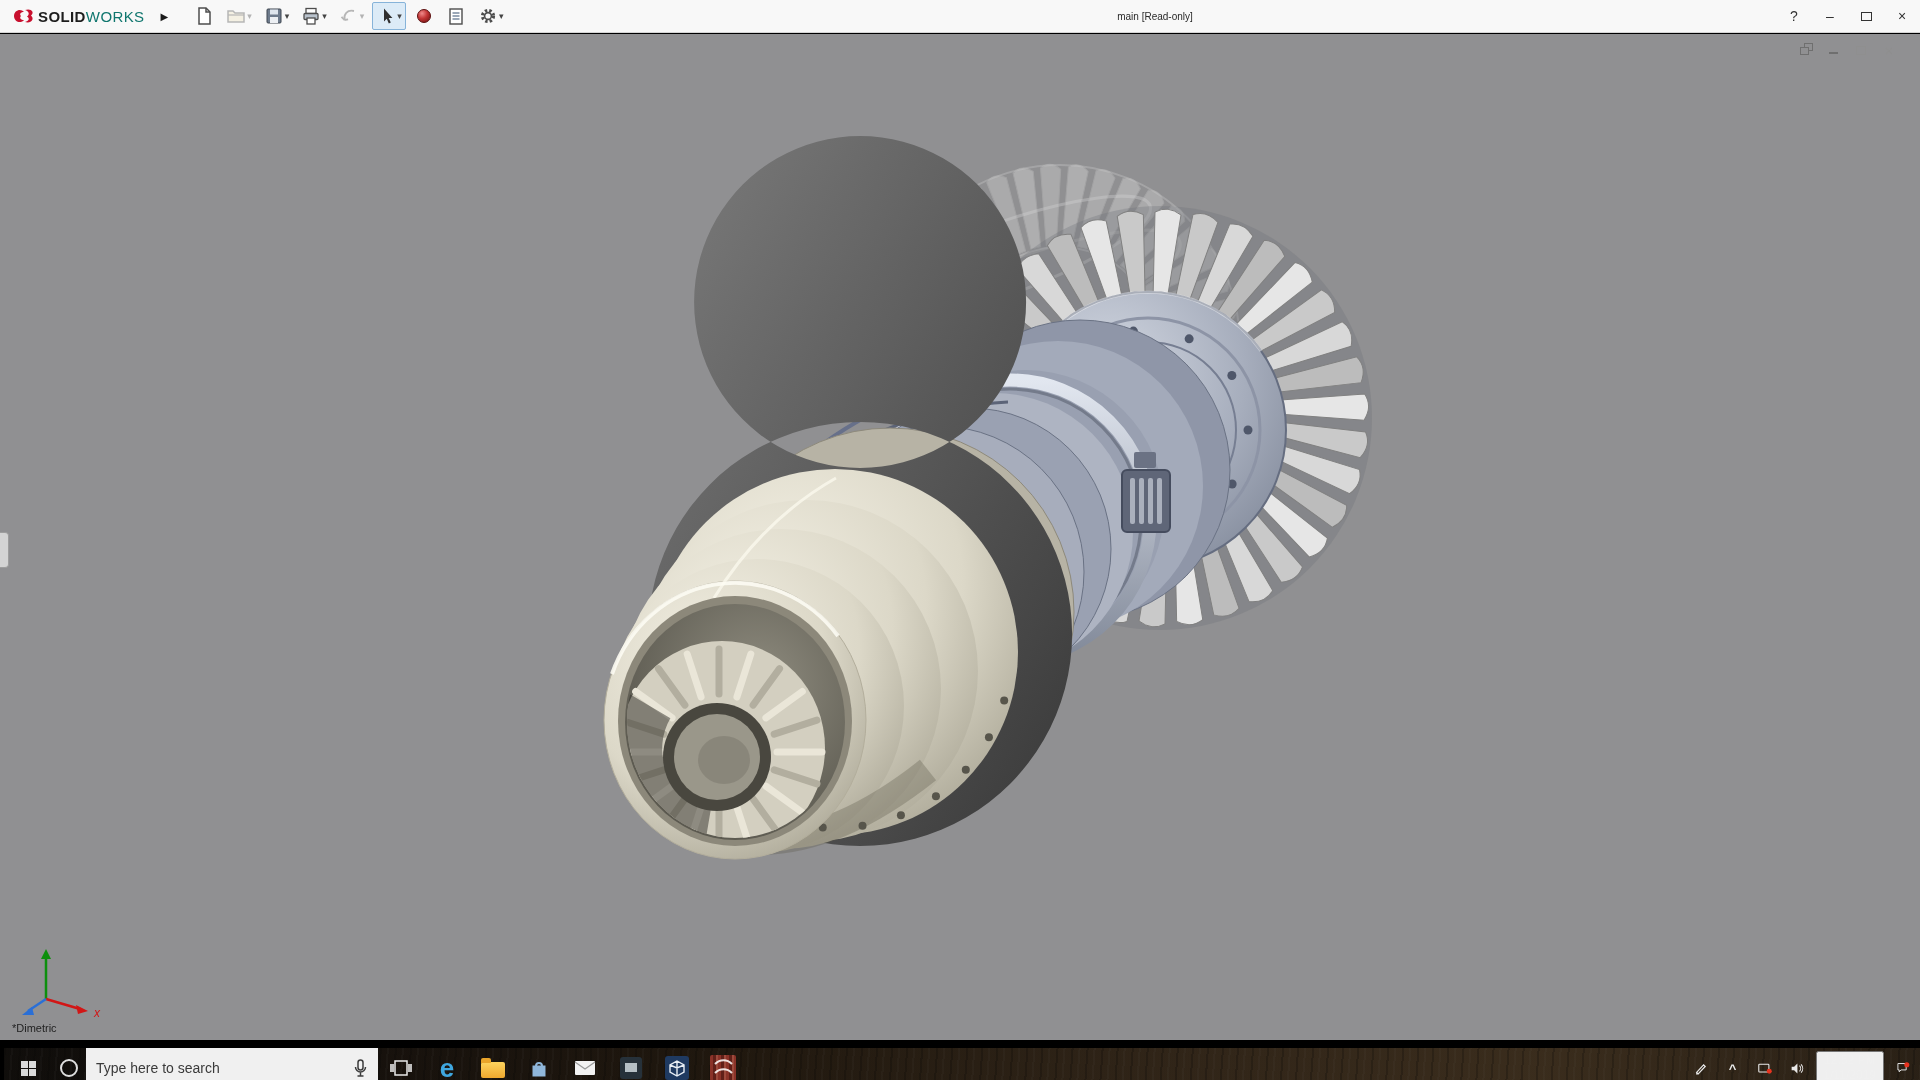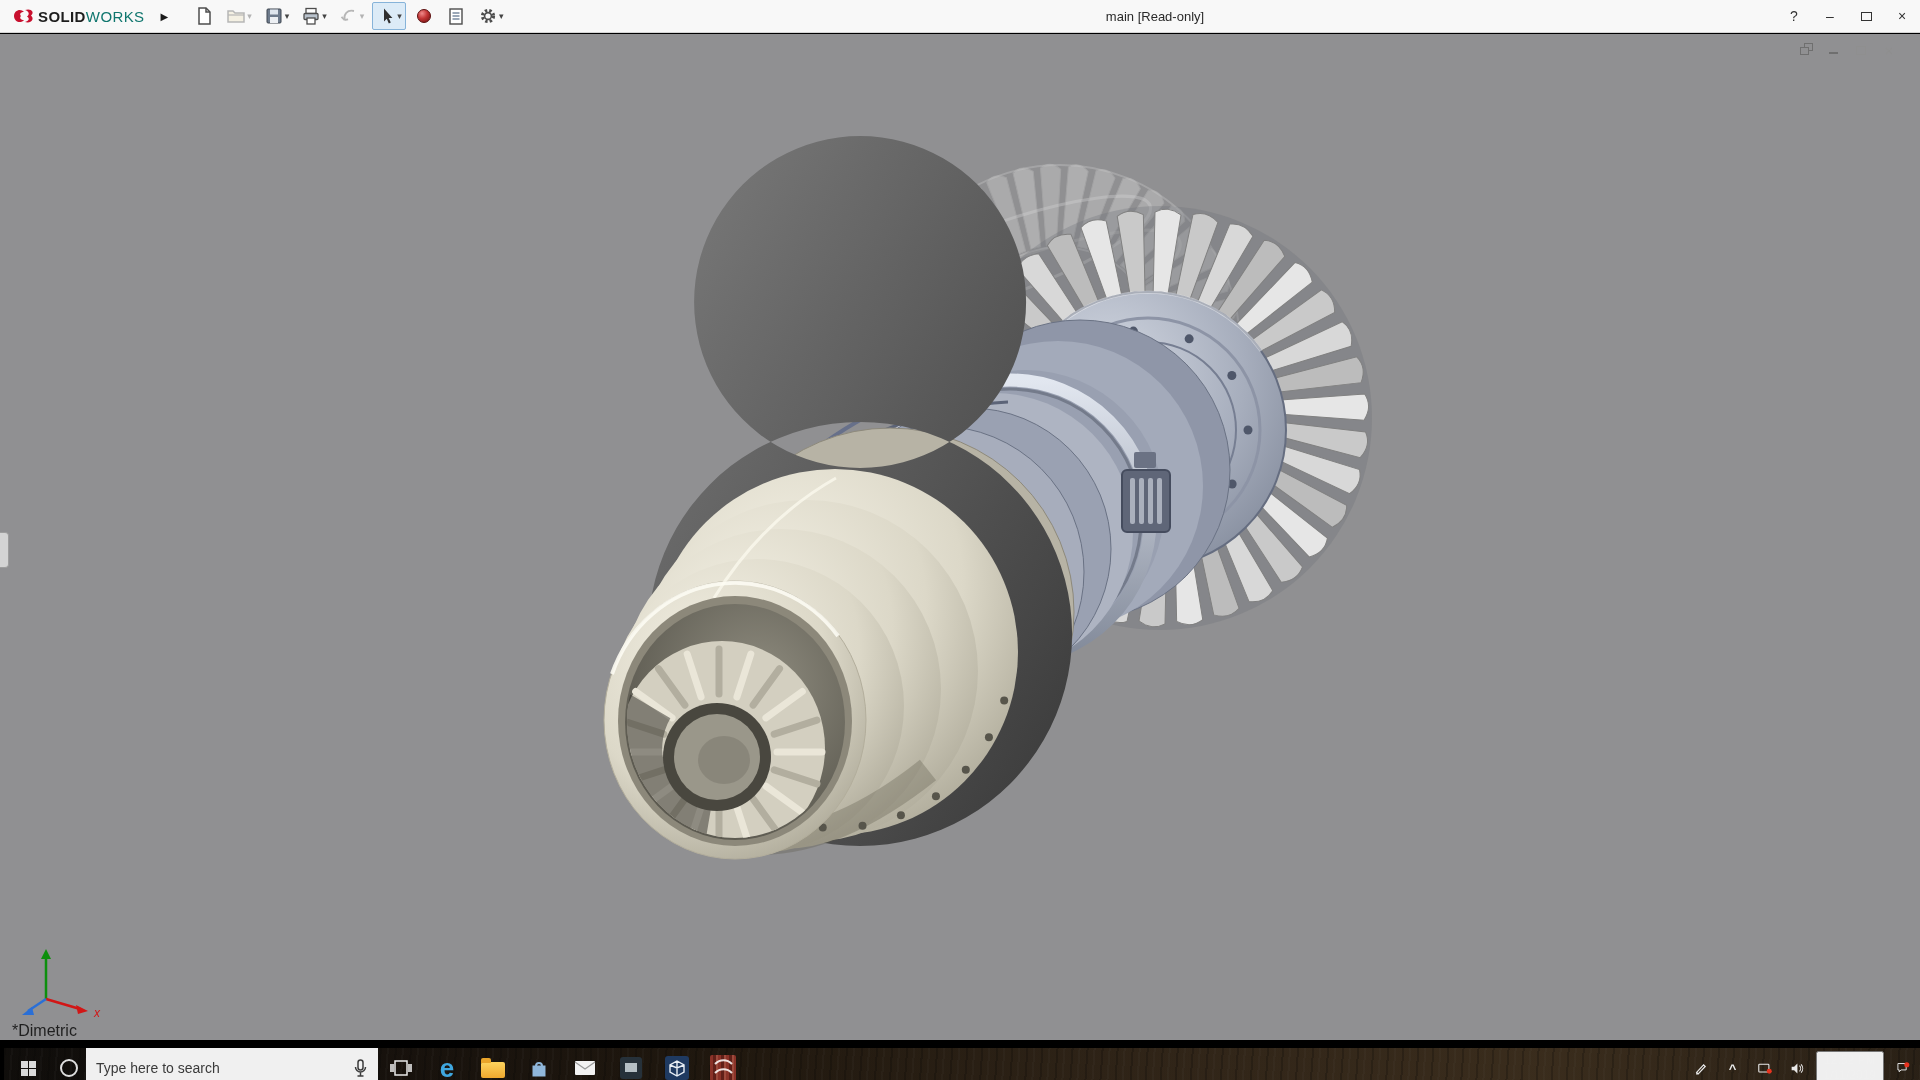--- a/index.html
+++ b/index.html
@@ -10,39 +10,39 @@
   .titlebar{position:absolute;left:0;top:0;width:1920px;height:33px;background:#f8f8f8;border-bottom:1px solid #d4d4d4;display:flex;align-items:center;z-index:30;}
   .brand{display:flex;align-items:center;padding:0 8px 0 10px;}
   .brand .b1{font-size:15px;font-weight:bold;color:#1d1d1d;letter-spacing:.4px;}
   .brand .b2{font-size:15px;font-weight:normal;color:#0f766e;letter-spacing:.4px;}
   .expand{border:none;background:none;font-size:10px;color:#1a1a1a;padding:0 8px;cursor:default;height:100%;}
   .tools{display:flex;align-items:center;gap:4px;margin-left:14px;}
   .tool{display:flex;align-items:center;border:1px solid transparent;background:none;padding:2px 3px;border-radius:2px;height:28px;}
   .tool.active{background:#dcebf7;border-color:#86b3d9;}
   .tool.disabled{opacity:.38;}
   .caret{font-size:9px;color:#444;margin-left:1px;}
-  .doc-title{position:absolute;left:540px;right:150px;text-align:center;font-size:13px;color:#2a2a2a;top:0;line-height:33px;pointer-events:none;}
+  .doc-title{position:absolute;left:540px;right:150px;text-align:center;font-size:10px;color:#2a2a2a;top:0;line-height:33px;pointer-events:none;}
   .win-controls{margin-left:auto;display:flex;align-items:center;height:100%;}
   .win-controls button{width:36px;height:100%;border:none;background:none;font-size:14px;color:#333;display:flex;align-items:center;justify-content:center;}
   .maxbox{width:11px;height:9px;border:1.3px solid #333;display:inline-block;}
 
   
   .viewport{position:absolute;left:0;top:34px;width:1920px;height:1006px;background:#909092;z-index:1;}
   #engine-svg{position:absolute;left:0;top:-34px;width:1920px;height:1080px;pointer-events:none;}
   .doc-controls{position:absolute;right:22px;top:8px;display:flex;gap:10px;align-items:center;z-index:5;}
   .dc-btn{width:18px;height:16px;border:none;background:none;display:flex;align-items:center;justify-content:center;padding:0;}
   .dc-restore{position:relative;width:11px;height:10px;display:inline-block;}
   .dc-restore::before{content:"";position:absolute;right:-2px;top:-2px;width:7px;height:6px;border:1.3px solid #6f6f6f;}
   .dc-restore::after{content:"";position:absolute;left:0;bottom:0;width:7px;height:6px;border:1.3px solid #6f6f6f;background:#909092;}
   .dc-min{width:9px;height:7px;border-bottom:2px solid #6f6f6f;display:inline-block;}
   .dc-max{width:10px;height:9px;border:1.3px solid #8f8f8f;display:inline-block;}
   .dc-close{color:#8f8f8f;font-size:15px;line-height:1;}
   .flyout-tab{position:absolute;left:0;top:498px;width:9px;height:36px;background:#d4d4d4;border:1px solid #9e9e9e;border-left:none;border-radius:0 4px 4px 0;z-index:5;}
   .triad{position:absolute;left:10px;top:901px;z-index:5;}
-  .orient{position:absolute;left:12px;top:988px;font-size:16px;color:#1f1f1f;z-index:5;}
+  .orient{position:absolute;left:12px;top:988px;font-size:11px;color:#1f1f1f;z-index:5;}
 
   
   .taskbar{position:absolute;left:4px;top:1040px;width:1920px;height:40px;z-index:40;display:flex;align-items:center;
     background:
       linear-gradient(rgba(10,9,7,.52), rgba(10,9,7,.52)),
       repeating-linear-gradient(94deg, rgba(0,0,0,.22) 0 2px, transparent 2px 7px, rgba(255,255,255,.05) 7px 9px, transparent 9px 15px),
       linear-gradient(90deg,#171310 0%,#211812 16%,#382817 38%,#59422a 60%,#6e5334 80%,#4c3a26 100%); margin-top: 8px;}
   .start{width:48px;height:40px;border:none;background:none;display:flex;align-items:center;justify-content:center;}
   .winlogo{display:grid;grid-template-columns:7px 7px;grid-template-rows:7px 7px;gap:1px;}
   .winlogo span{background:#d9d9d9;}

